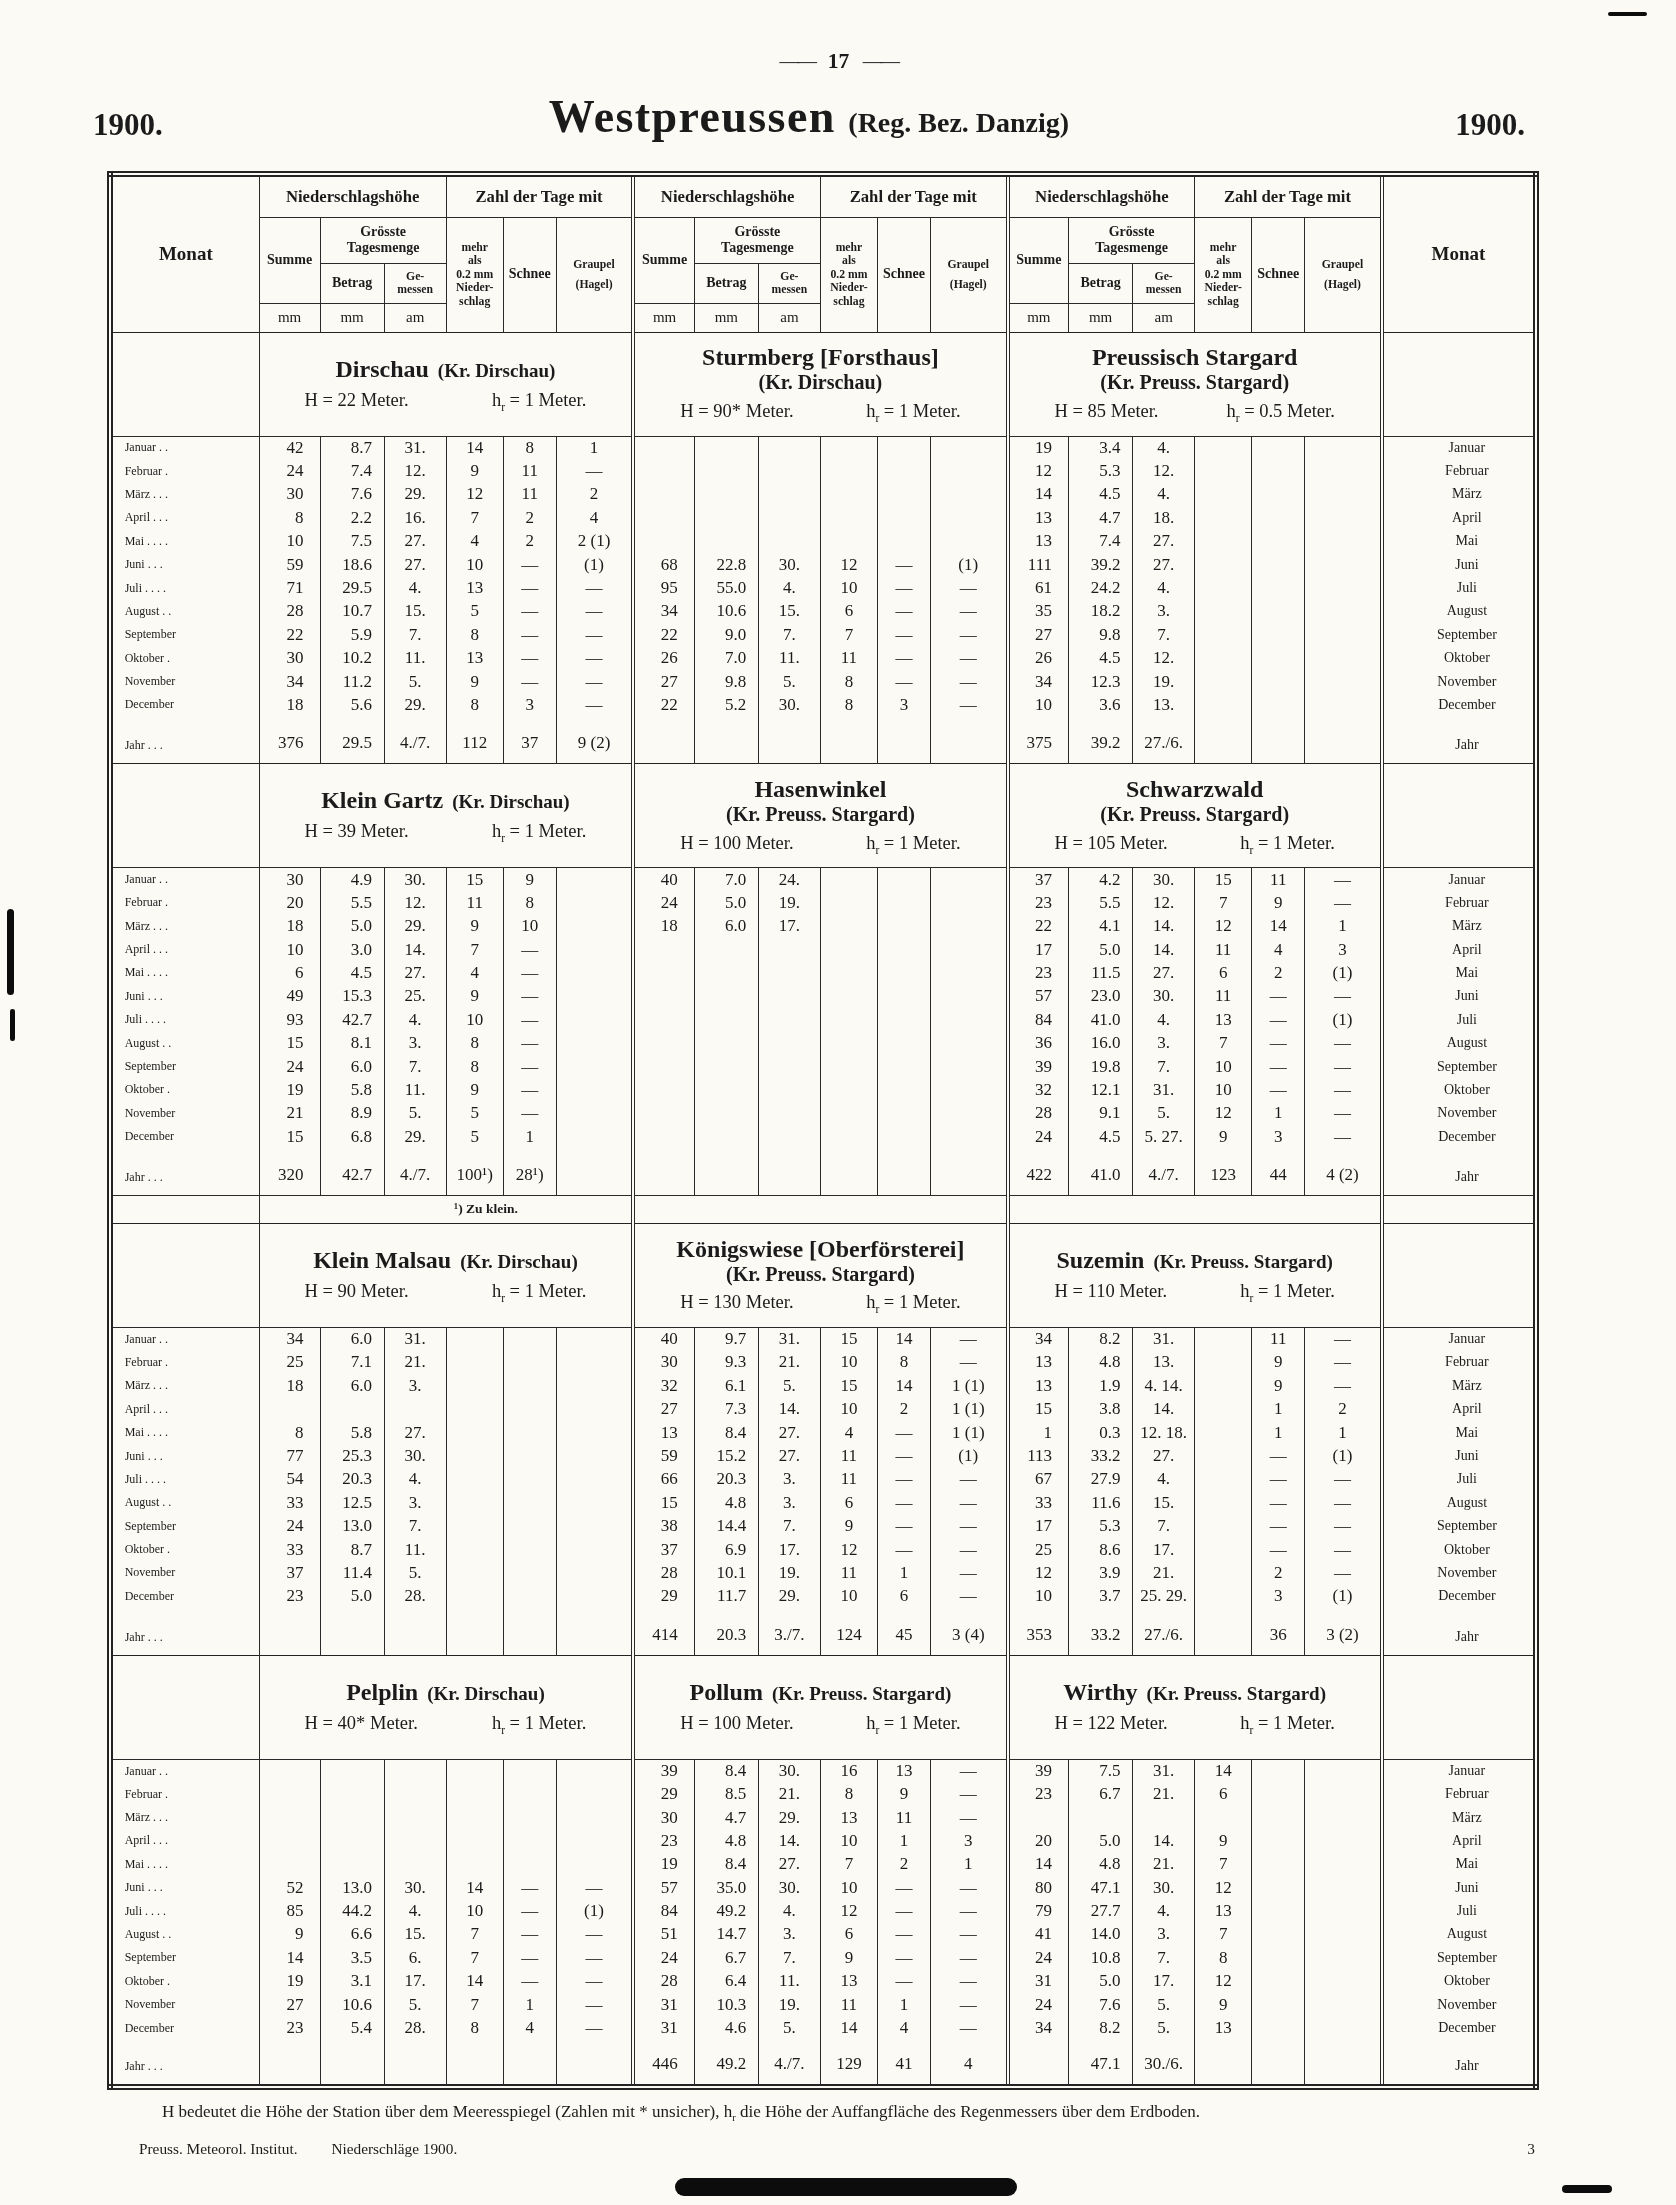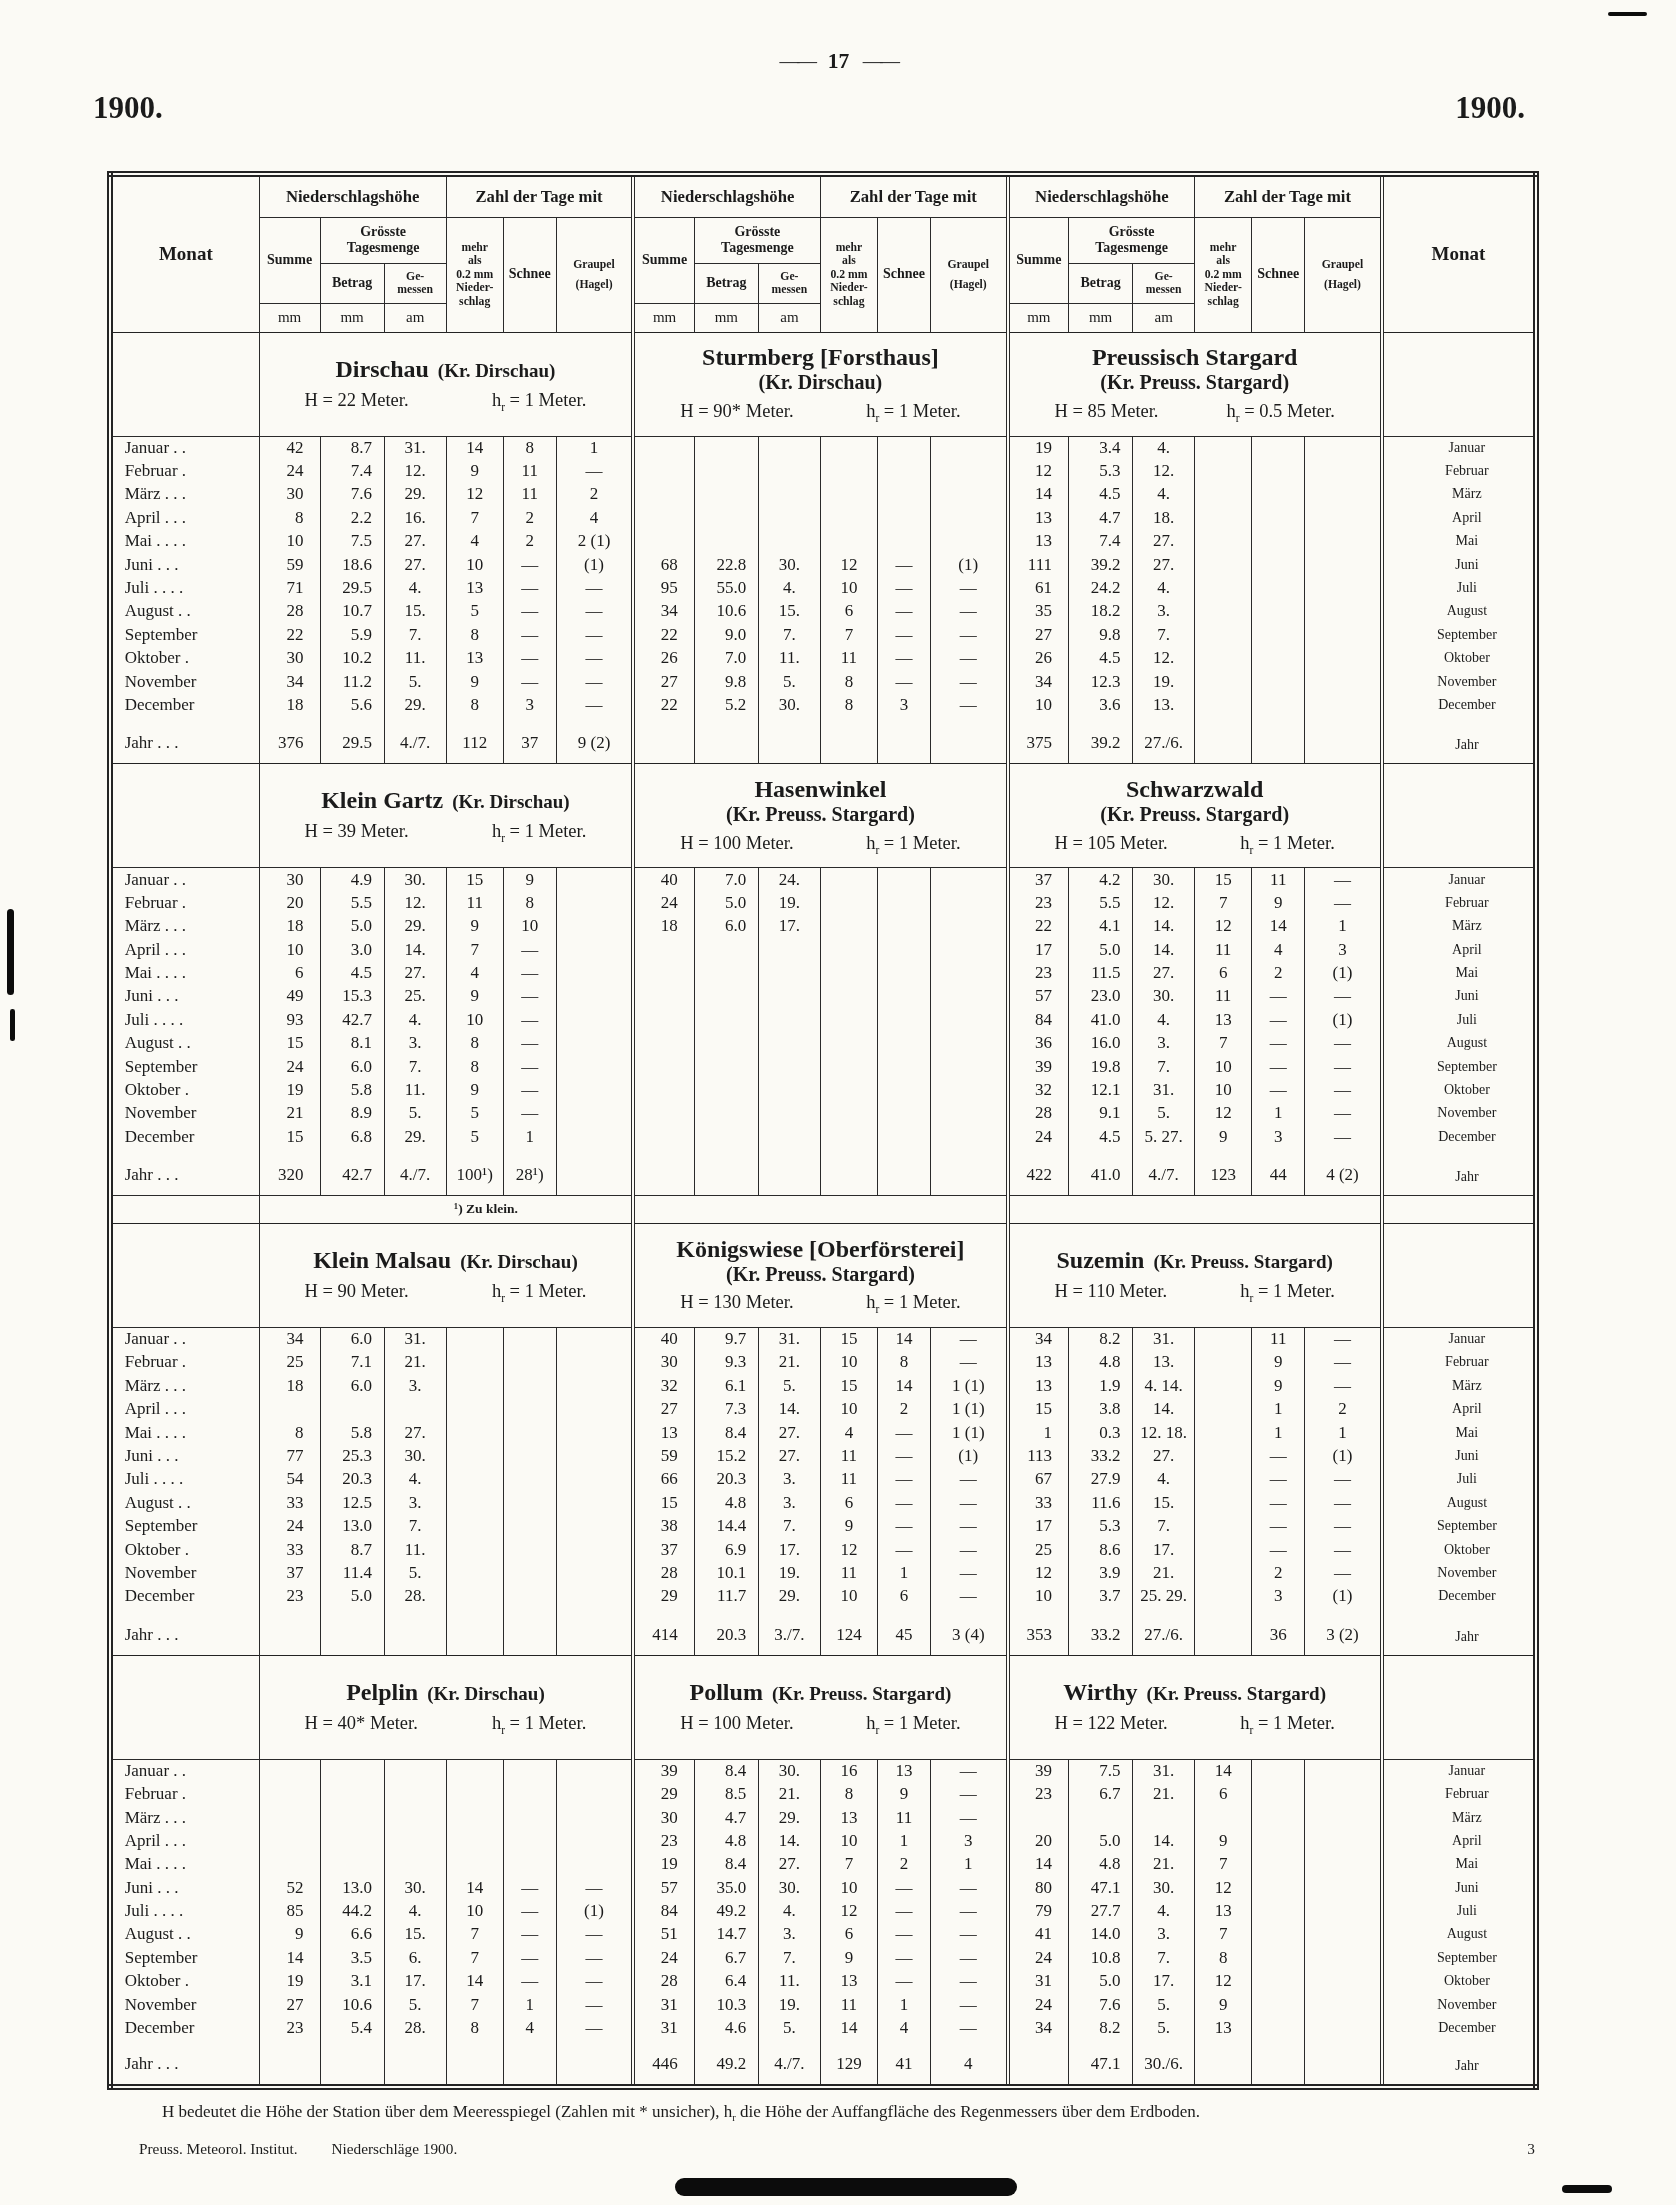--- a/index.html
+++ b/index.html
@@ -43,21 +43,21 @@
   .h-row4 { height:29px; }
   .h-sub { font-size:14px; white-space:pre-line; }
   .h-small { font-size:11.7px; white-space:pre-line; }
   .graupel-head { line-height:1.7;text-align:center; }
   .rb { border-bottom:0.9px solid #2a2a2a; }
   .h-unit { font-size:15px; font-weight:normal; }
   
   tbody.block { border-top:1.8px solid #232323;padding-left:38px; }
   tbody td { font-size:17px; vertical-align:middle; }
   .data-row { height:23.4px; }
-  .monat-left  { font-size:17px; text-align:left; padding-left:11.7px; }
+  .monat-left  { font-size:12px; text-align:left; padding-left:11.7px; }
   .monat-right { font-size:14px; text-align:center; padding-left:17px; }
   .c1 { text-align:right; padding-right:16px; }
   .c2 { text-align:right; padding-right:11.7px; }
   .c3, .c4, .c5, .c6 { text-align:center; }
   .jahr-row { height:47px;margin-left:42px; }
   .jahr-row td { vertical-align:bottom; padding-bottom:10px; }
   .station-row { height:104px; }
   .station-row th, .station-row td { border-bottom:0.9px solid #2a2a2a; }
   .station-head { text-align:center; vertical-align:middle; }
   .st-name { line-height:1.12; }
@@ -88,20 +88,24 @@
 <div class="sheet">
 
   <div class="pageno-row">
     <span class="pageno-dash">——</span>
     <span class="pageno">17</span>
     <span class="pageno-dash">——</span>
   </div>
 
   <div class="head-row">
     <span class="year">1900.</span>
+    <span class="title-wrap">
+      <span class="title-main">Westpreussen</span>
+      <span class="title-suffix">(Reg. Bez. Danzig)</span>
+    </span>
     <span class="year">1900.</span>
   </div>
 
   <table class="main-table">
     <colgroup>
       <col style="width:149px">
       <col style="width:61px">
         <col style="width:64px">
         <col style="width:62px">
         <col style="width:57px">

